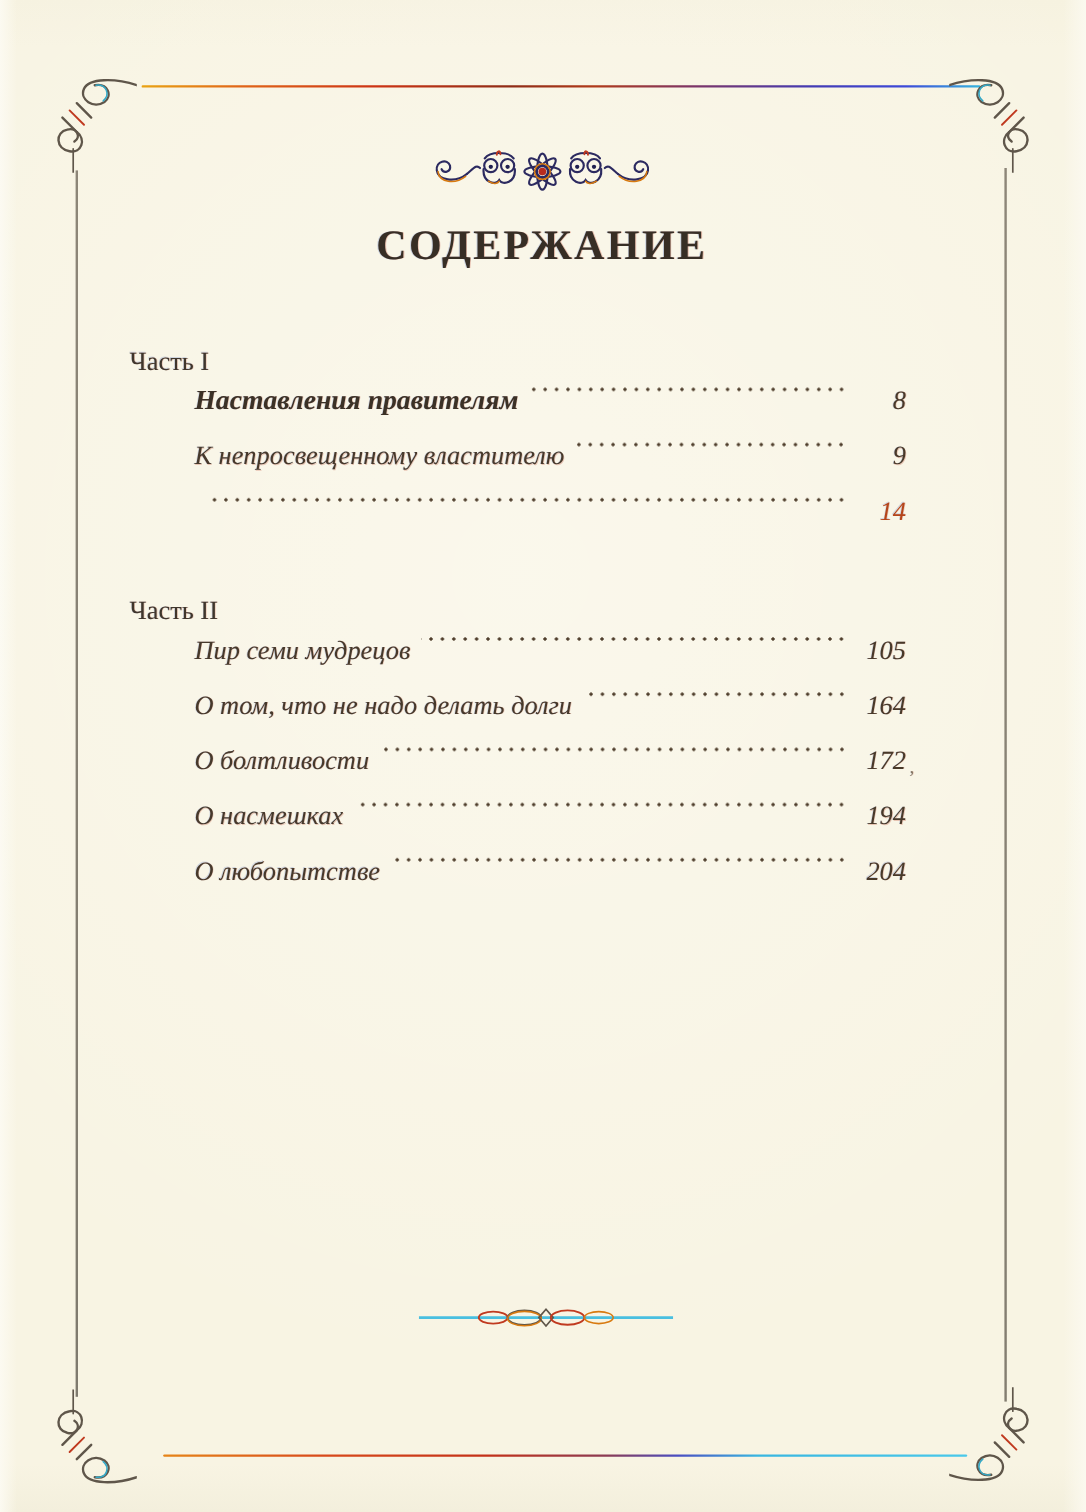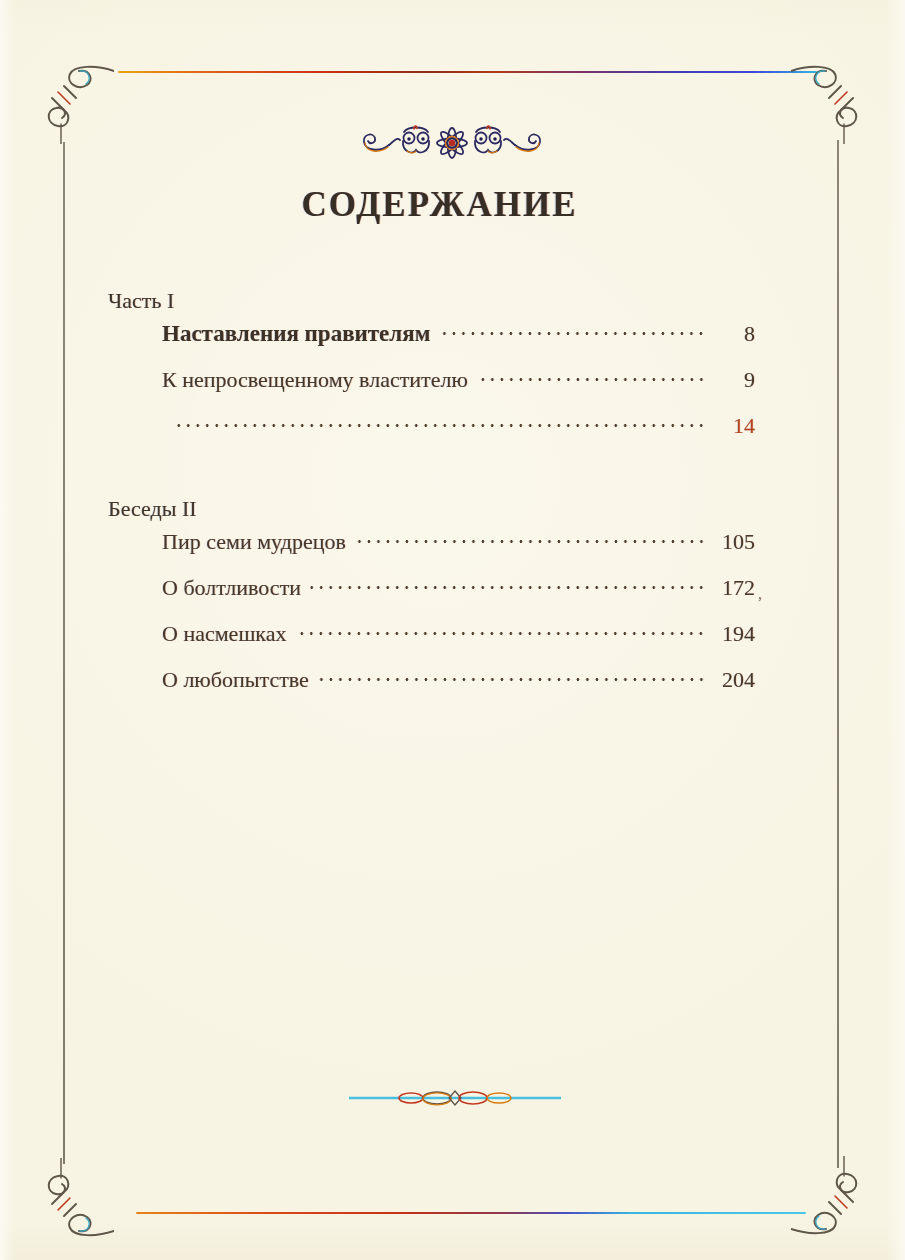--- a/index.html
+++ b/index.html
@@ -21,30 +21,30 @@
   .border-right{position:absolute;left:837px;top:140px;width:2px;height:1028px;background:linear-gradient(180deg,#8d8678,#837d70);}
   .corner{position:absolute;width:80px;height:80px;}
   .corner.tl{left:34px;top:64px;}
   .corner.tr{left:791px;top:64px;transform:scaleX(-1);}
   .corner.bl{left:34px;top:1158px;transform:scaleY(-1);}
   .corner.br{left:791px;top:1156px;transform:scale(-1,-1);}
   .headpiece{position:absolute;left:357px;top:122px;width:190px;height:42px;}
   .tailpiece{position:absolute;left:349px;top:1086px;width:212px;height:24px;}
   
   .title{
-    position:absolute;left:4px;top:185px;width:871px;text-align:center;
+    position:absolute;left:16px;top:185px;width:871px;text-align:center;
     font-size:35px;font-weight:bold;letter-spacing:2px;color:#372e25;
     text-shadow:0.8px 0.2px 0 rgba(185,50,25,0.28), -0.8px -0.2px 0 rgba(40,80,190,0.22);
   }
   
   .toc{position:absolute;left:108px;top:289px;width:647px;color:#46392b;
     text-shadow:0.6px 0.2px 0 rgba(185,55,28,0.25), -0.6px -0.2px 0 rgba(45,85,190,0.2);}
   .section-label{font-size:22px;line-height:24px;margin-bottom:9px;color:#3f362c;}
   .toc-section + .toc-section{margin-top:60px;}
-  .entry{display:flex;align-items:center;padding-left:54px;font-size:22px;line-height:23px;margin-bottom:23px;}
+  .entry{display:flex;align-items:flex-start;padding-left:54px;font-size:22px;line-height:23px;margin-bottom:23px;font-style:italic;}
   .entry.bold .entry-title{font-weight:bold;font-size:23px;color:#3b3126;}
   .entry-title{white-space:nowrap;}
   .leader{flex:1;height:5px;margin:0 3px 0 9px;
     background-image:radial-gradient(circle,#4e3d2b 1.1px, rgba(0,0,0,0) 1.7px);
     background-size:9.5px 5px;background-repeat:repeat-x;background-position:right bottom;}
   .page-num{min-width:46px;text-align:right;color:#483929;position:relative;}
   .stray{position:absolute;right:-7px;bottom:-6px;font-size:16px;color:#6b5a45;opacity:0.8;}
   svg .ink{stroke:#5f564a;fill:none;stroke-width:2;stroke-linecap:round;}
   svg .ink-thin{stroke:#5f564a;fill:none;stroke-width:1.4;stroke-linecap:round;}
   svg .red{stroke:#c03a20;fill:none;stroke-width:1.6;stroke-linecap:round;}
@@ -154,26 +154,31 @@
         <span class="leader"></span>
         <span class="page-num">9</span>
       </div>
       <div class="entry">
         <span class="leader"></span>
         <span class="page-num" style="color: rgb(181, 69, 26);">14</span>
       </div>
     </div>
 
     <div class="toc-section">
-      <div class="section-label">Беседы II</div>
+      <div class="section-label">Часть II</div>
 
       <div class="entry">
         <span class="entry-title">Пир семи мудрецов</span>
         <span class="leader"></span>
         <span class="page-num">105</span>
+      </div>
+      <div class="entry">
+        <span class="entry-title">О том, что не надо делать долги</span>
+        <span class="leader"></span>
+        <span class="page-num">164</span>
       </div>
       <div class="entry">
         <span class="entry-title">О болтливости</span>
         <span class="leader"></span>
         <span class="page-num">172<span class="stray">,</span></span>
       </div>
       <div class="entry">
         <span class="entry-title">О насмешках</span>
         <span class="leader"></span>
         <span class="page-num">194</span>

